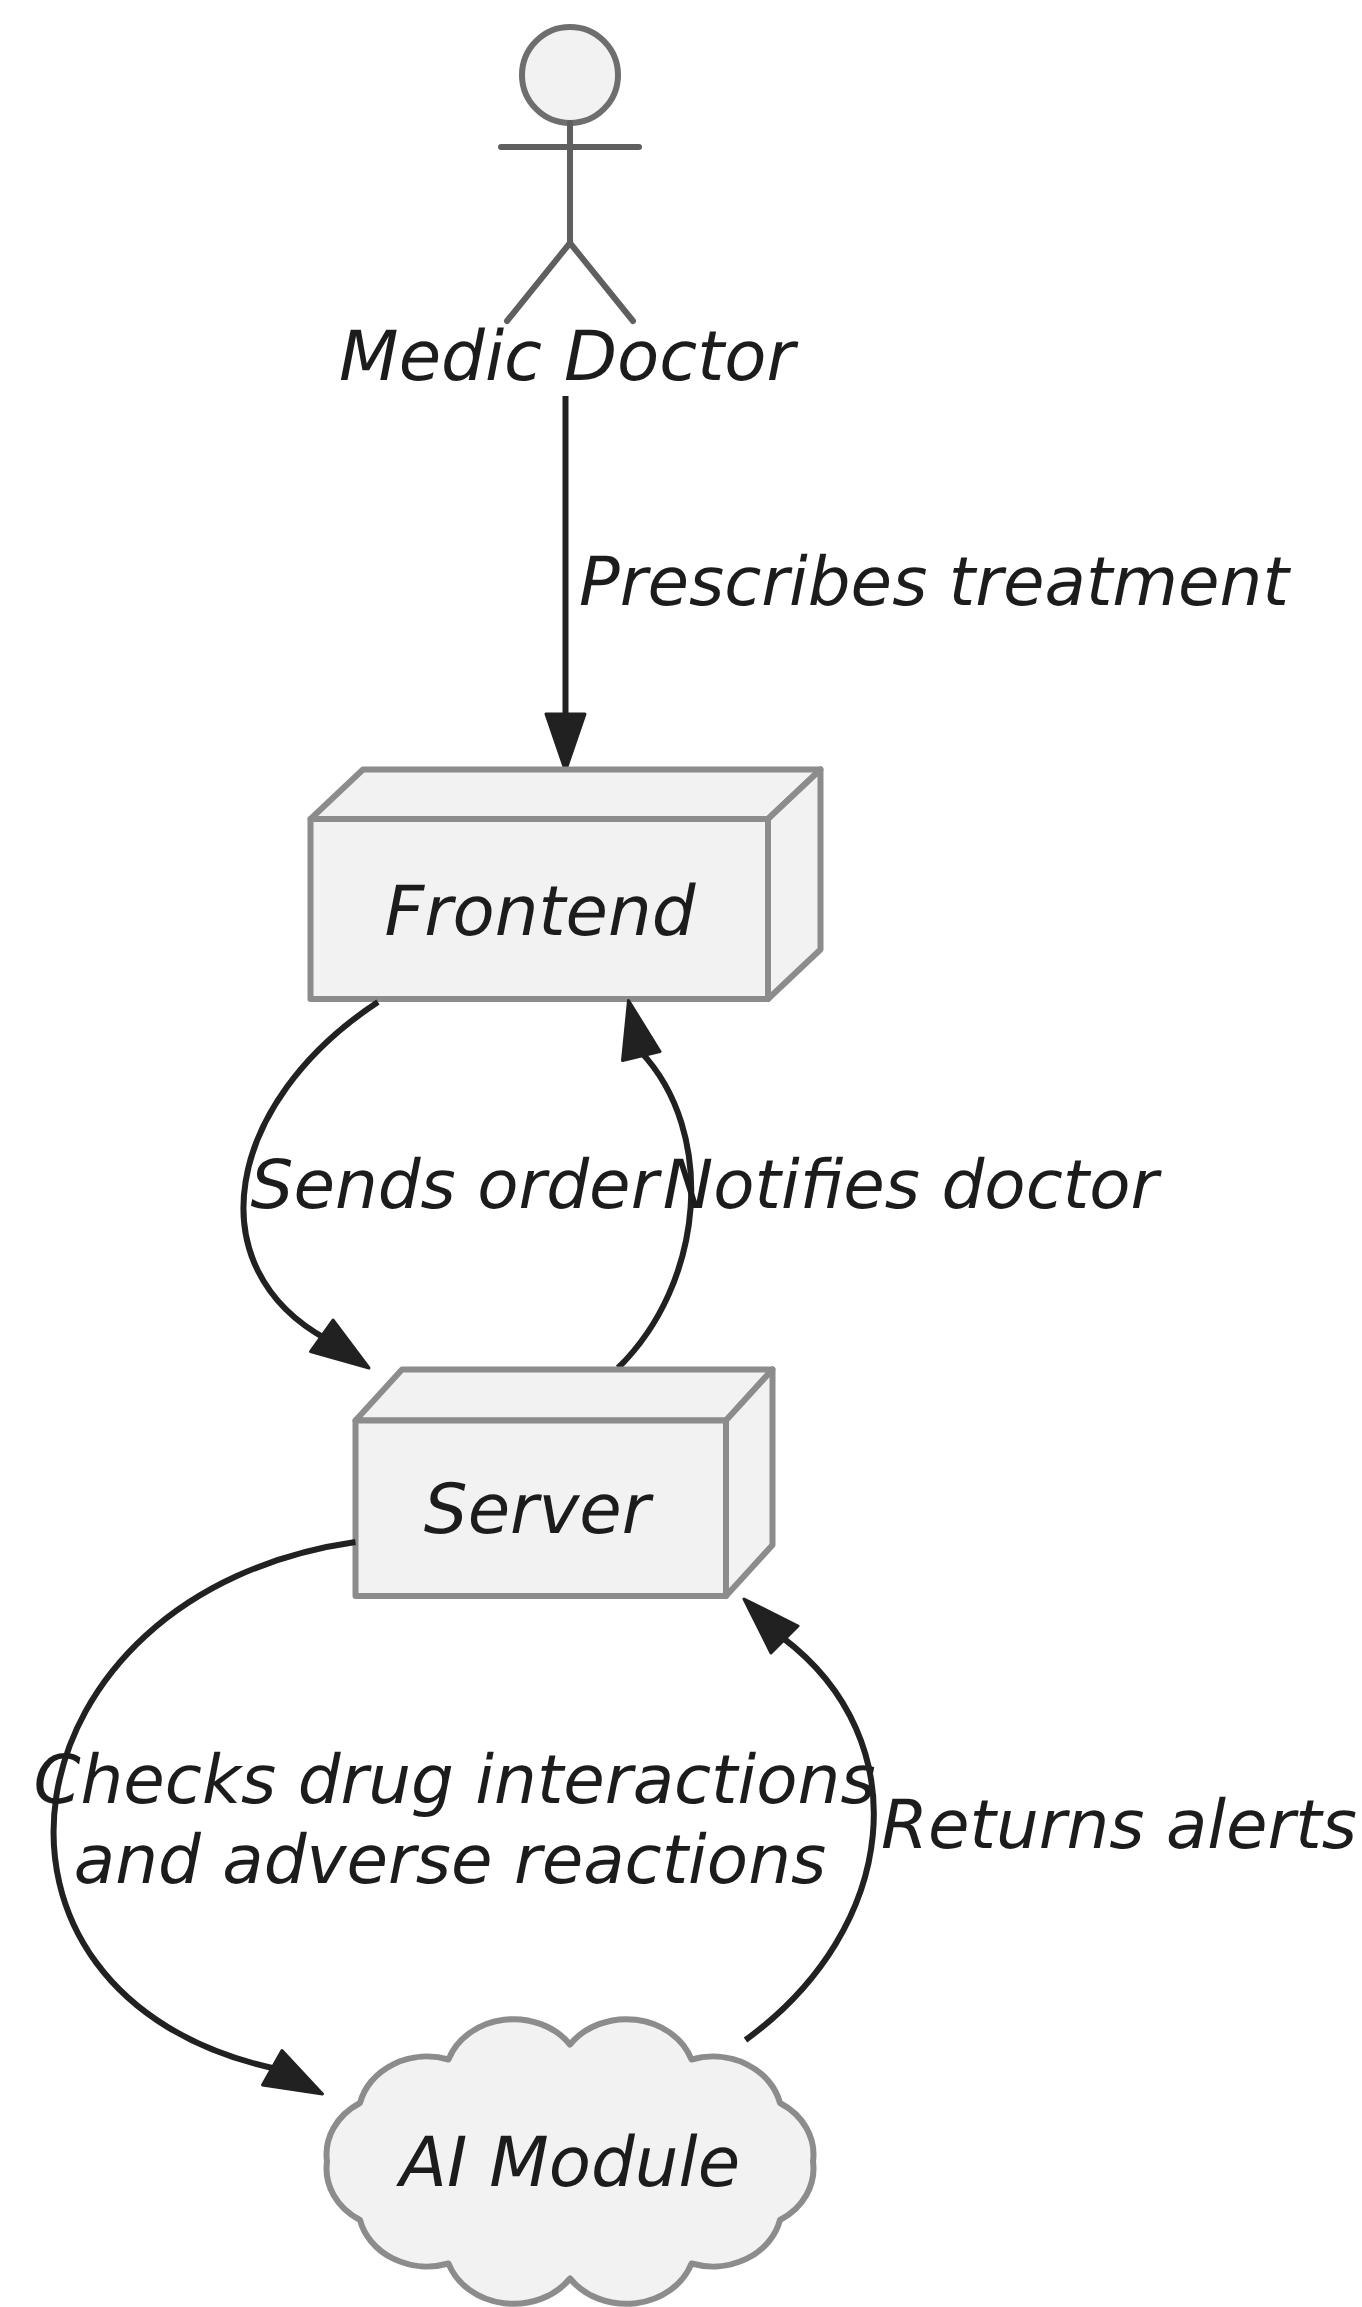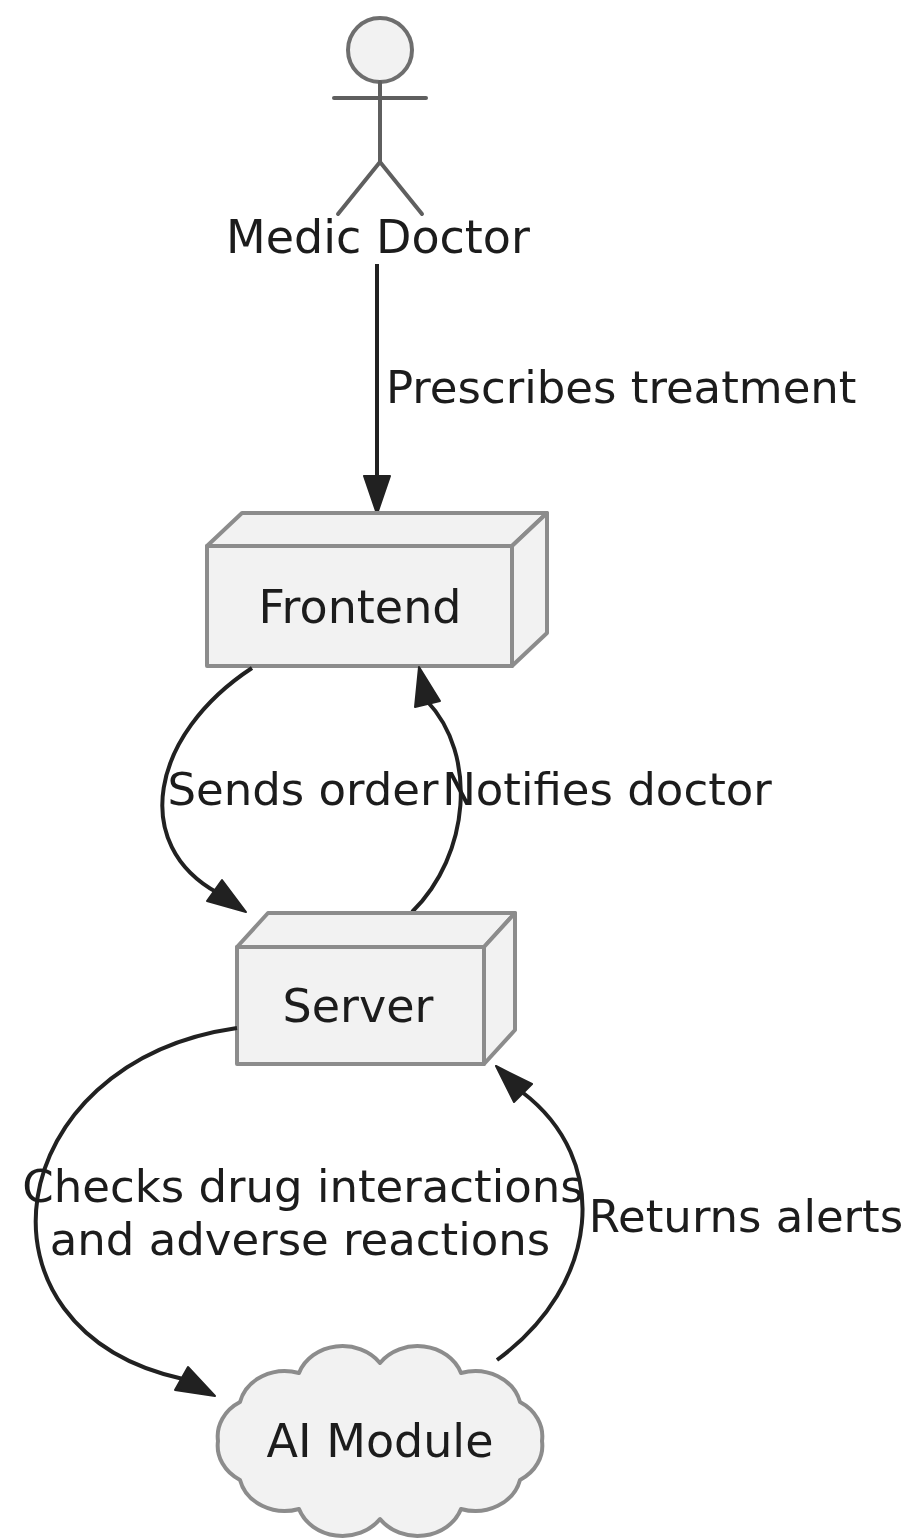--- a/index.html
+++ b/index.html
@@ -6,20 +6,21 @@
     margin: 0;
     padding: 0;
     background: #ffffff;
   }
   .stage {
     position: relative;
     width: 908px;
     height: 1538px;
     background: #ffffff;
     overflow: hidden;
+    font-style: italic;
   }
   svg.diagram {
     display: block;
     width: 908px;
     height: 1538px;
   }
   text {
     font-family: "DejaVu Sans", "Liberation Sans", sans-serif;
     fill: var(--text-color, #1c1c1c);
   }

